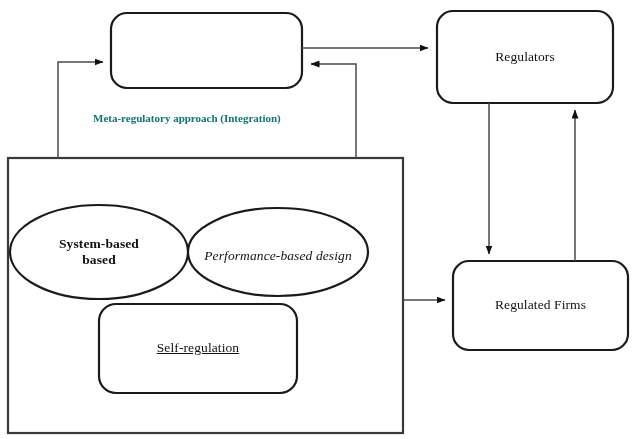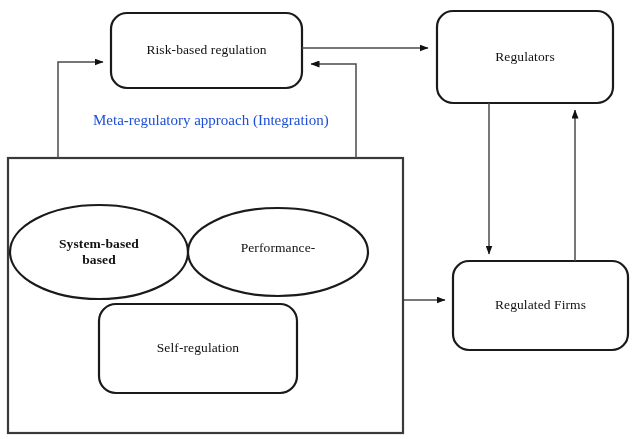--- a/index.html
+++ b/index.html
@@ -32,24 +32,25 @@
     text-align: center;
     color: #111111;
     font-family: "Liberation Serif", "DejaVu Serif", serif;
     font-size: 13.5px;
     line-height: 1.22;
     letter-spacing: 0.1px;
     pointer-events: none;
   }
   .free-label {
     position: absolute;
-    color: #1d4ed8;
+    color: #0f766e;
     font-family: "Liberation Serif", "DejaVu Serif", serif;
-    font-size: 15px;
+    font-size: 11px;
     white-space: nowrap;
+    font-weight: bold;
   }
 </style>
 </head>
 <body>
 
 <div id="diagram-root">
 
   <svg id="diagram-svg" viewBox="0 0 633 439" xmlns="http://www.w3.org/2000/svg">
     <defs>
       <marker id="arrowhead" markerWidth="9" markerHeight="7" refX="8.5" refY="3.5" orient="auto" markerUnits="userSpaceOnUse">
@@ -77,32 +78,32 @@
 
     <path d="M356,158 L356,64 L311,64" fill="none" stroke="#4a4a4a" stroke-width="1.5" marker-end="url(#arrowhead)"></path>
 
     <path d="M489,103 L489,254" fill="none" stroke="#4a4a4a" stroke-width="1.5" marker-end="url(#arrowhead)"></path>
 
     <path d="M575,261 L575,110" fill="none" stroke="#4a4a4a" stroke-width="1.5" marker-end="url(#arrowhead)"></path>
 
     <path d="M404,300 L445,300" fill="none" stroke="#4a4a4a" stroke-width="1.5" marker-end="url(#arrowhead)"></path>
   </svg>
 
-  <div class="node-label" style="left:111px; top:13px; width:191px; height:75px;">Risk-based regulation</div>
 
   <div class="node-label" style="left:437px; top:11px; width:176px; height:92px;">Regulators</div>
 
   <div class="node-label" style="left:453px; top:261px; width:175px; height:89px;border-radius:13px;">Regulated Firms</div>
 
   <div class="node-label" style="left:10px; top:205px; width:178px; height:94px; flex-direction:column;font-weight:bold;">
     <span>System-based</span>
     <span>based</span>
   </div>
 
-  <div class="node-label" style="left:188px; top:204px; width:180px; height:88px; flex-direction:row;">
+  <div class="node-label" style="left:188px; top:212px; width:180px; height:88px; flex-direction:row;font-style:italic;">
     <span>Performance-</span>
+    <span>based design</span>
   </div>
 
-  <div class="node-label" style="left:99px; top:304px; width:198px; height:89px;">Self-regulation</div>
+  <div class="node-label" style="left:99px; top:304px; width:198px; height:89px;text-decoration:underline;">Self-regulation</div>
 
   <div class="free-label" style="left:93px; top:112px;">Meta-regulatory approach (Integration)</div>
 
 </div>
 
 </body></html>

